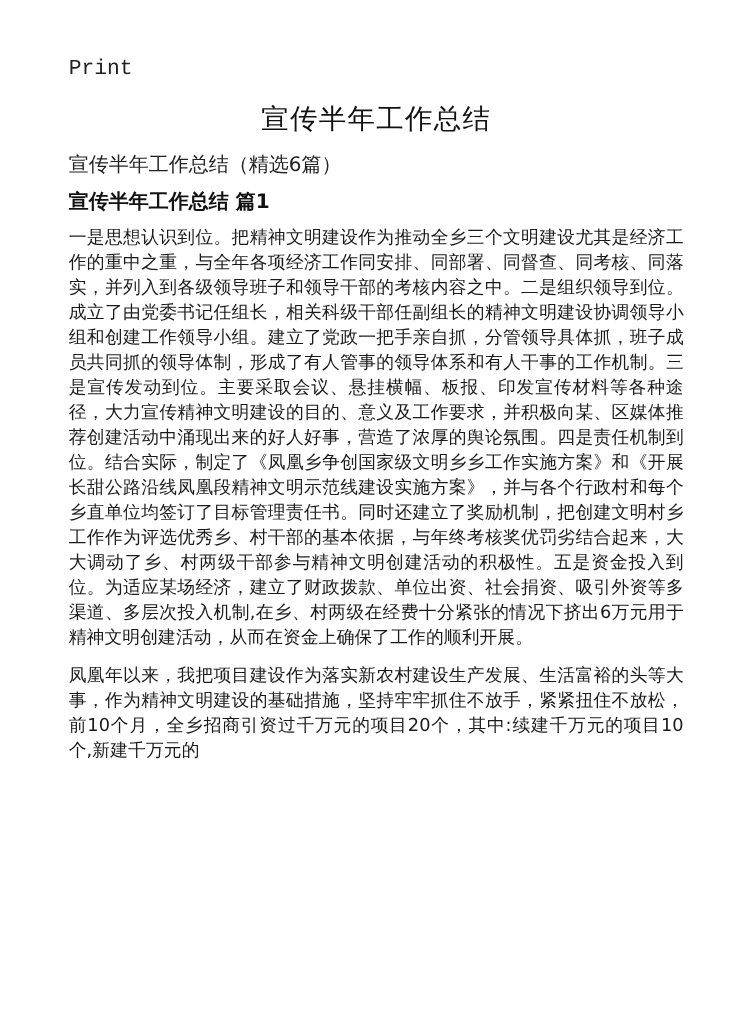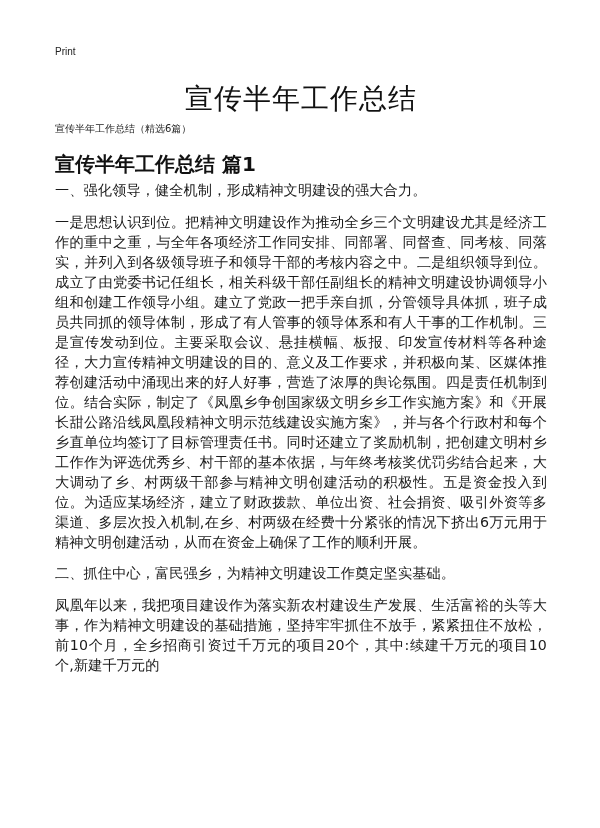--- a/index.html
+++ b/index.html
@@ -1,33 +1,31 @@
 <!DOCTYPE html>
 <html><head>
 <meta charset="utf-8">
 <style>
   html, body { margin: 0; padding: 0; background: #ffffff; }
   body { width: 600px; height: 828px; overflow: hidden; position: relative;
          font-family: "DejaVu Sans", sans-serif; color: #1a1a1a; }
   .page { position: absolute; left: 55px; top: 0; width: 492px; }
-  .print { position: absolute; top: 46px; left: 0; font-family: Liberation Sans, sans-serif; font-size: 10px; color: #222; }
-  .title { position: absolute; top: 80px; left: 0; width: 492px; text-align: center; font-size: 28px; color: #111; letter-spacing: 1px; }
-  .subtitle { position: absolute; top: 122px; left: 0; font-size: 10px; color: #222; }
-  .section-title { position: absolute; top: 151px; left: 0; font-size: 20px; font-weight: bold; color: #111; }
+  .print { position: absolute; top: 46px; left: 0; font-family: Liberation Mono, monospace; font-size: 17px; color: #222; }
+  .title { position: absolute; top: 80px; left: 0; width: 492px; text-align: center; font-size: 22px; color: #111; letter-spacing: 1px; }
+  .subtitle { position: absolute; top: 122px; left: 0; font-size: 16px; color: #222; }
+  .section-title { position: absolute; top: 151px; left: 0; font-size: 16px; font-weight: bold; color: #111; }
   .body { position: absolute; top: 180px; left: 0; width: 492px; font-size: 14.2px; line-height: 20px; color: #1a1a1a; }
   .body p { margin: 0 0 11px 0; text-align: justify; letter-spacing: 0.1px; }
   .body p.heading { margin-bottom: 12px; }
 </style>
 </head>
 <body>
 
 <div class="page">
   <div class="print">Print</div>
   <div class="title">宣传半年工作总结</div>
   <div class="subtitle">宣传半年工作总结（精选6篇）</div>
   <div class="section-title">宣传半年工作总结 篇1</div>
   <div class="body">
-    <p class="heading">一、强化领导，健全机制，形成精神文明建设的强大合力。</p>
     <p>一是思想认识到位。把精神文明建设作为推动全乡三个文明建设尤其是经济工作的重中之重，与全年各项经济工作同安排、同部署、同督查、同考核、同落实，并列入到各级领导班子和领导干部的考核内容之中。二是组织领导到位。成立了由党委书记任组长，相关科级干部任副组长的精神文明建设协调领导小组和创建工作领导小组。建立了党政一把手亲自抓，分管领导具体抓，班子成员共同抓的领导体制，形成了有人管事的领导体系和有人干事的工作机制。三是宣传发动到位。主要采取会议、悬挂横幅、板报、印发宣传材料等各种途径，大力宣传精神文明建设的目的、意义及工作要求，并积极向某、区媒体推荐创建活动中涌现出来的好人好事，营造了浓厚的舆论氛围。四是责任机制到位。结合实际，制定了《凤凰乡争创国家级文明乡乡工作实施方案》和《开展长甜公路沿线凤凰段精神文明示范线建设实施方案》，并与各个行政村和每个乡直单位均签订了目标管理责任书。同时还建立了奖励机制，把创建文明村乡工作作为评选优秀乡、村干部的基本依据，与年终考核奖优罚劣结合起来，大大调动了乡、村两级干部参与精神文明创建活动的积极性。五是资金投入到位。为适应某场经济，建立了财政拨款、单位出资、社会捐资、吸引外资等多渠道、多层次投入机制,在乡、村两级在经费十分紧张的情况下挤出6万元用于精神文明创建活动，从而在资金上确保了工作的顺利开展。</p>
-    <p class="heading">二、抓住中心，富民强乡，为精神文明建设工作奠定坚实基础。</p>
     <p>凤凰年以来，我把项目建设作为落实新农村建设生产发展、生活富裕的头等大事，作为精神文明建设的基础措施，坚持牢牢抓住不放手，紧紧扭住不放松，前10个月，全乡招商引资过千万元的项目20个，其中:续建千万元的项目10个,新建千万元的</p>
   </div>
 </div>
 
 </body></html>

